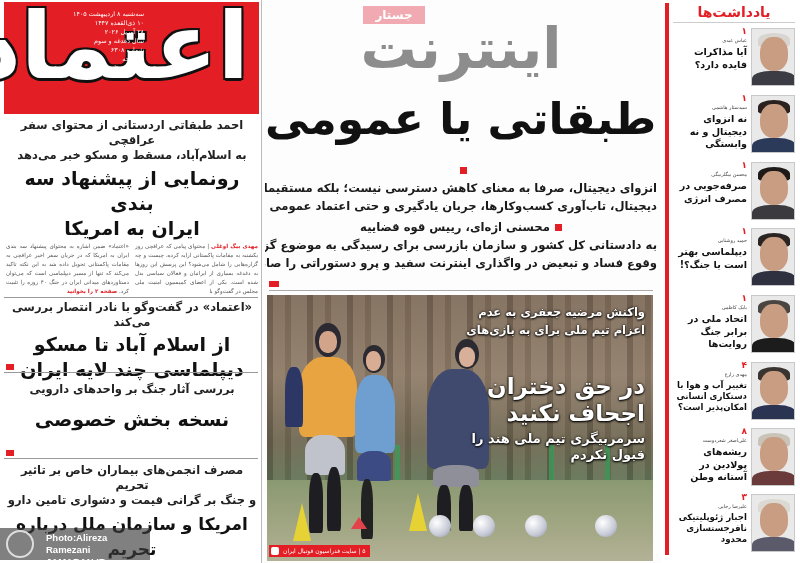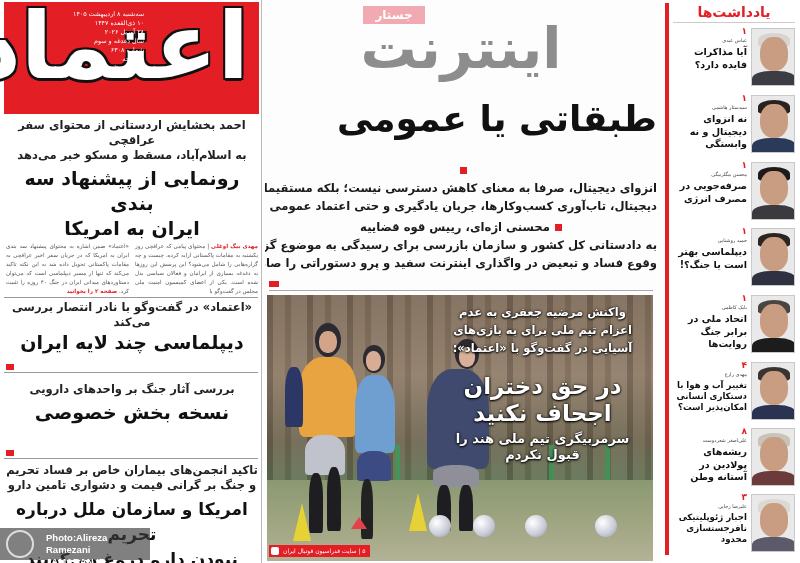--- a/index.html
+++ b/index.html
@@ -25,37 +25,37 @@
 .redtag{position:absolute;left:6px;width:8px;height:6px;background:#e31e24}
 .cols{position:absolute;left:6px;top:242px;width:252px;height:56px;display:flex;gap:6px;direction:rtl}
 .col{flex:1;font-size:5.6px;line-height:9px;color:#555;text-align:justify}
 .author{color:#e31e24;font-weight:bold}
 .more{color:#e31e24;font-weight:bold}
 
 
 .center{position:absolute;left:265px;top:3px;width:392px;height:406px}
 .tag{position:absolute;left:98px;top:3px;width:62px;height:18px;background:#f1aab2;color:#fff;font-size:12px;font-weight:bold;line-height:18px;text-align:center;direction:rtl}
 .mainhead1{position:absolute;left:0;top:10px;width:392px;text-align:center;font-size:56px;font-weight:bold;color:#8d8d8e;line-height:72px;direction:rtl;letter-spacing:-1px}
-.mainhead2{position:absolute;left:0;top:82px;width:392px;text-align:right;font-size:36px;font-weight:bold;color:#111;line-height:68px;direction:rtl;letter-spacing:-1px}
+.mainhead2{position:absolute;left:0;top:82px;width:392px;text-align:left;font-size:44px;font-weight:bold;color:#111;line-height:68px;direction:rtl;letter-spacing:-1px}
 .quotes{position:absolute;left:0;top:158px;width:392px;direction:rtl;text-align:center;font-size:11.6px;line-height:18px;font-weight:bold;color:#1a1a1a}
 .sq{display:inline-block;width:7px;height:7px;background:#e31e24;margin-left:5px;vertical-align:middle}
 .q{white-space:nowrap;overflow:hidden}
 .cline{position:absolute;left:4px;top:287px;width:384px;height:1px;background:#aaa}
 
 .photo{position:absolute;left:2px;top:292px;width:386px;height:266px;overflow:hidden;
   background:linear-gradient(180deg,#7d6b5a 0%,#8f7d6a 30%,#6c6651 55%,#5e7455 70%,#8f9b78 80%,#a7a98a 100%)}
 .trees{position:absolute;left:0;top:0;width:386px;height:200px;
   background:repeating-linear-gradient(90deg,rgba(60,45,35,.25) 0 6px,rgba(170,150,130,.18) 6px 18px,rgba(90,70,55,.2) 18px 24px,rgba(200,185,170,.12) 24px 40px)}
 .grass{position:absolute;left:0;top:185px;width:386px;height:81px;background:linear-gradient(180deg,#8a9971 0%,#a3a784 60%,#b3b297 100%)}
 .fence{position:absolute;top:150px;width:5px;height:55px;background:#3d9a5a;opacity:.8}
 .p{position:absolute;border-radius:40% 40% 10% 10%}
 .ball{position:absolute;width:22px;height:22px;border-radius:50%;background:radial-gradient(circle at 35% 35%,#fff,#c7cad6 60%,#8d93a8)}
 .cone{position:absolute;width:0;height:0;border-left:9px solid transparent;border-right:9px solid transparent;border-bottom:38px solid #e6d234}
 .redcone{position:absolute;width:0;height:0;border-left:8px solid transparent;border-right:8px solid transparent;border-bottom:12px solid #e2434b}
-.ptext{position:absolute;right:8px;width:205px;direction:rtl;text-align:center;color:#fff;text-shadow:0 1px 2px #000,0 0 3px #000}
+.ptext{position:absolute;right:8px;width:205px;direction:rtl;text-align:right;color:#fff;text-shadow:0 1px 2px #000,0 0 3px #000}
 .pkicker{top:8px;font-size:11.5px;line-height:18px;font-weight:bold}
 .phead{top:78px;font-size:23px;line-height:27px;font-weight:bold}
 .psub{top:136px;font-size:13px;line-height:16px;font-weight:bold}
 .credit{position:absolute;left:2px;top:250px;height:12px;background:#e31e24;color:#fff;font-size:6px;line-height:12px;padding:0 4px 0 14px;direction:rtl}
 .credit .cam{position:absolute;left:2px;top:2px;width:8px;height:8px;background:#fff;border-radius:2px}
 
 
 .right{position:absolute;left:661px;top:0;width:139px;height:563px;background:#fff}
 .rbar{position:absolute;left:4px;top:3px;width:4px;height:552px;background:#e31e24}
 .rtitle{position:absolute;left:12px;top:2px;width:122px;text-align:center;font-size:14px;font-weight:bold;color:#e31e24;direction:rtl;line-height:20px;border-bottom:1px solid #ccc}
@@ -86,47 +86,48 @@
         <div>۱۰ ذی‌القعده ۱۴۴۷</div>
         <div>۲۸ آوریل ۲۰۲۶</div>
         <div>سال دغدغه و سوم</div>
         <div>شماره ۶۳۰۸</div>
         <div>۸ صفحه</div>
         <div>۴۰۰۰۰ تومان</div>
       </div>
     </div>
 
     <div class="lstory" style="top:118px">
-      <div class="kicker">احمد بخشایش اردستانی از محتوای سفر عراقچی</div>
+      <div class="kicker">احمد طبقاتی اردستانی از محتوای سفر عراقچی</div>
       <div class="kicker">به اسلام‌آباد، مسقط و مسکو خبر می‌دهد</div>
       <div class="head" style="margin-top:3px">رونمایی از پیشنهاد سه بندی</div>
       <div class="head">ایران به امریکا</div>
     </div>
     <div class="cols">
       <div class="col"><span class="author">مهدی بیگ اوغلی</span> | <span>محتوای پیامی که عراقچی روز یکشنبه به مقامات پاکستانی ارایه کرده، چیست و چه گزاره‌هایی را شامل می‌شود؟ این پرسش این روزها به دغدغه بسیاری از ایرانیان و فعالان سیاسی بدل شده است. یکی از اعضای کمیسیون امنیت ملی مجلس در گفت‌وگو با</span></div>
       <div class="col"><span>«اعتماد» ضمن اشاره به محتوای پیشنهاد سه بندی ایران به امریکا که در جریان سفر اخیر عراقچی به مقامات پاکستانی تحویل داده شد به این نکته تاکید می‌کند که تنها از مسیر دیپلماسی است که می‌توان دستاوردهای میدانی ایران در جنگ ۴۰ روزه را تثبیت کرد.</span> <span class="more">صفحه ۲ را بخوانید</span></div>
     </div>
     <div class="sep" style="top:297px"></div>
 
     <div class="lstory" style="top:300px">
       <div class="kicker">«اعتماد» در گفت‌وگو با نادر انتصار بررسی می‌کند</div>
+      <div class="head" style="margin-top:2px">از اسلام آباد تا مسکو</div>
       <div class="head">دیپلماسی چند لایه ایران</div>
     </div>
     <div class="redtag" style="top:364px"></div>
     <div class="sep" style="top:372px"></div>
 
     <div class="lstory" style="top:382px">
       <div class="kicker">بررسی آثار جنگ بر واحدهای دارویی</div>
-      <div class="head" style="margin-top:3px">نسخه بخش خصوصی</div>
+      <div class="head" style="margin-top:10px">نسخه بخش خصوصی</div>
     </div>
     <div class="redtag" style="top:450px"></div>
     <div class="sep" style="top:458px"></div>
 
     <div class="lstory" style="top:463px">
-      <div class="kicker">تاکید انجمن‌های بیماران خاص بر فساد تحریم</div>
+      <div class="kicker">مصرف انجمن‌های بیماران خاص بر تاثیر تحریم</div>
       <div class="kicker">و جنگ بر گرانی قیمت و دشواری تامین دارو</div>
       <div class="head" style="margin-top:4px;font-size:17px">امریکا و سازمان ملل درباره تحریم</div>
       <div class="head" style="font-size:17px">نبودن دارو دروغ می‌گویند</div>
     </div>
   </div>
 
   <div class="center">
     <div class="tag">جستار</div>
     <div class="mainhead1">اینترنت</div>
     <div class="mainhead2">طبقاتی یا عمومی</div>
@@ -175,21 +176,20 @@
       <div class="cone" style="left:142px;top:198px"></div>
       <div class="redcone" style="left:84px;top:222px"></div>
       <div class="ball" style="left:162px;top:220px"></div>
       <div class="ball" style="left:206px;top:220px"></div>
       <div class="ball" style="left:258px;top:220px"></div>
       <div class="ball" style="left:328px;top:220px"></div>
 
       <div class="ptext pkicker">
         <div>واکنش مرضیه جعفری به عدم</div>
         <div>اعزام تیم ملی برای به بازی‌های</div>
-        <div>آسیایی در گفت‌وگو با «اعتماد»:</div>
       </div>
       <div class="ptext phead">
         <div>در حق دختران</div>
         <div>اجحاف نکنید</div>
       </div>
       <div class="ptext psub">
         <div>سرمربیگری تیم ملی هند را</div>
         <div>قبول نکردم</div>
       </div>
       <div class="credit"><span class="cam"></span><span>۵ | سایت فدراسیون فوتبال ایران</span></div>

